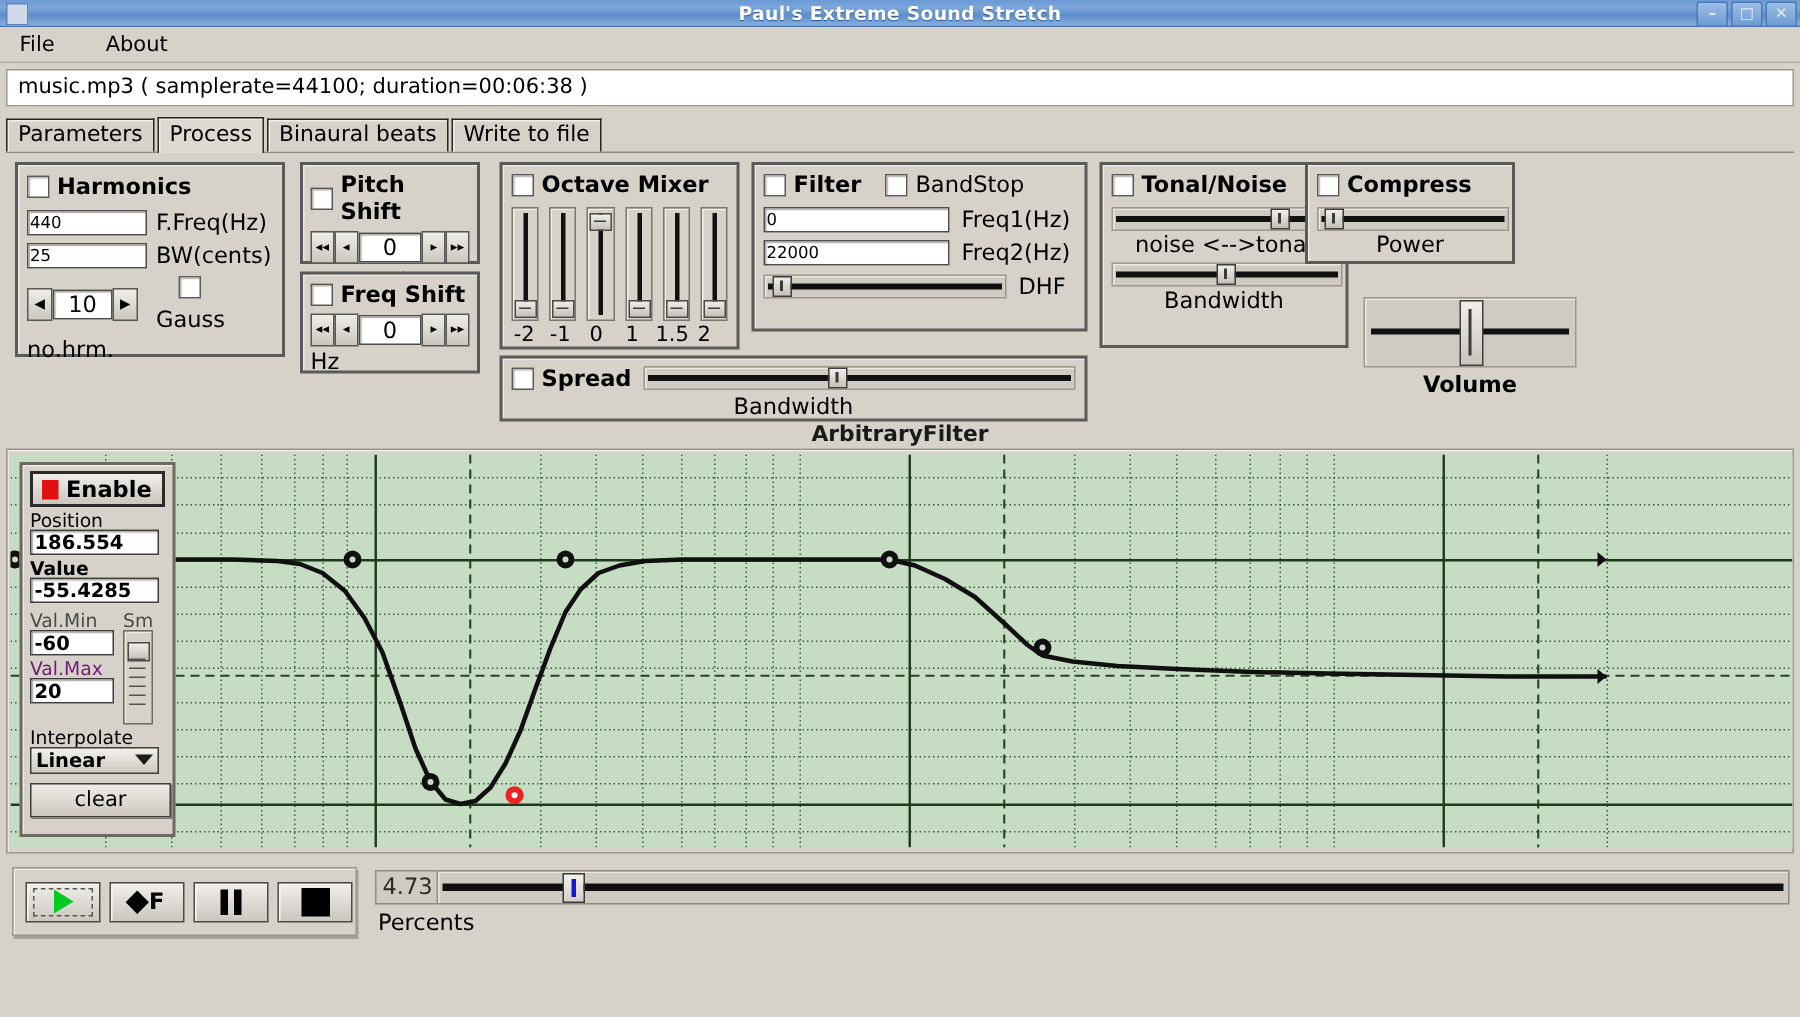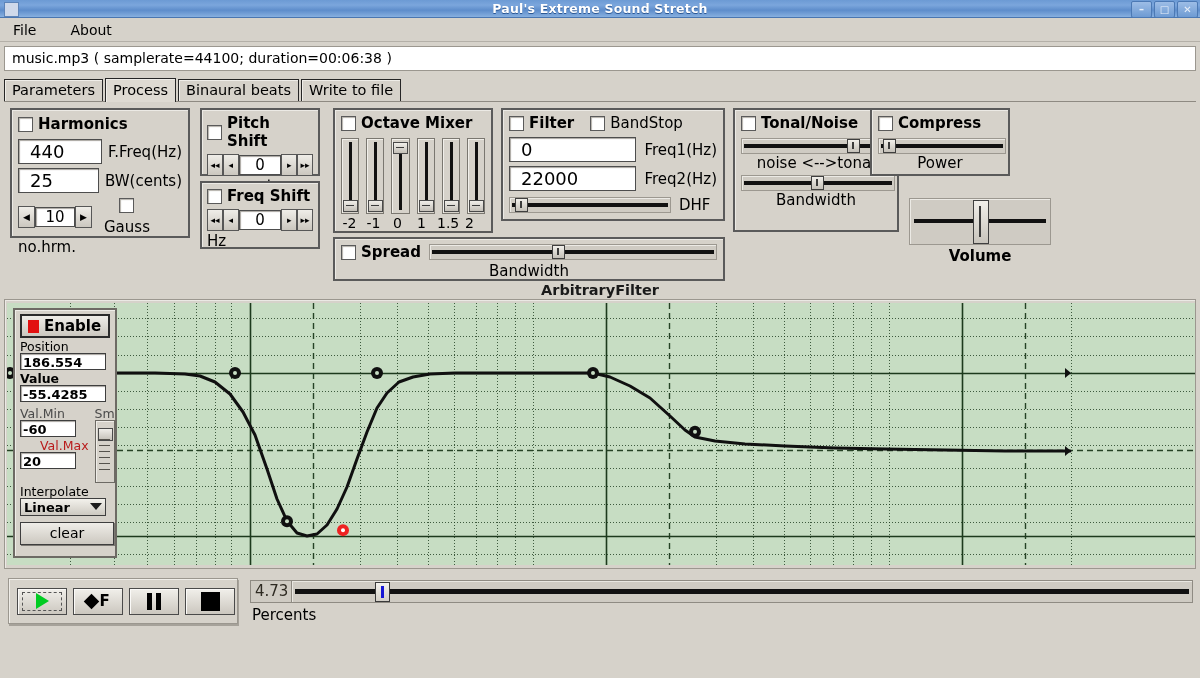--- a/index.html
+++ b/index.html
@@ -65,21 +65,21 @@
   .grp.thin{border:1px solid #7d7a74;}
   .hdr{display:flex;align-items:center;gap:5px;font-weight:bold;font-size:15px;color:#000;}
   .chk{
     width:13px;height:13px;background:#ffffff;
     border:1px solid #5a5a5a;box-shadow:inset 1px 1px 1px #b5b2ab;
     flex:0 0 auto;
   }
   .txtin{
     background:#ffffff;border:1px solid #4d4d4d;
     box-shadow:inset 1px 1px 1px #a9a6a0;
-    font-size:18px;padding:1px 11px;color:#000;
+    font-size:11px;padding:1px 1px;color:#000;
     font-family:"DejaVu Sans","Liberation Sans",sans-serif;
   }
   .lbl{font-size:15px;color:#000;}
   
   .spin{display:flex;align-items:center;}
   .sbtn{
     width:15px;height:20px;border:1px solid #575757;
     background:linear-gradient(to bottom,#efede8,#cbc7bf);
     display:flex;align-items:center;justify-content:center;font-size:9px;color:#000;
   }
@@ -494,21 +494,21 @@
       <span>Enable</span>
     </div>
     <div class="flab">Position</div>
     <div class="fin">186.554</div>
     <div class="flab b">Value</div>
     <div class="fin">-55.4285</div>
     <div style="display:flex;gap:6px;margin-top:3px;">
       <div>
         <div class="flab" style="color:#4a4a4a;">Val.Min</div>
         <div class="fin narrow">-60</div>
-        <div class="flab" style="color:#b91c1c;margin-left:20px;">Val.Max</div>
+        <div class="flab" style="color:#701a75;">Val.Max</div>
         <div class="fin narrow">20</div>
       </div>
       <div>
         <div class="flab" style="color:#4a4a4a;">Sm</div>
         <div class="smbox" style="height:61px;">
           <span class="hnd" id="smHnd" style="top: 6.76px;"></span>
           <span class="tick" style="top:18px;"></span>
             <span class="tick" style="top:24px;"></span>
           <span class="tick" style="top:30px;"></span>
             <span class="tick" style="top:36px;"></span>

